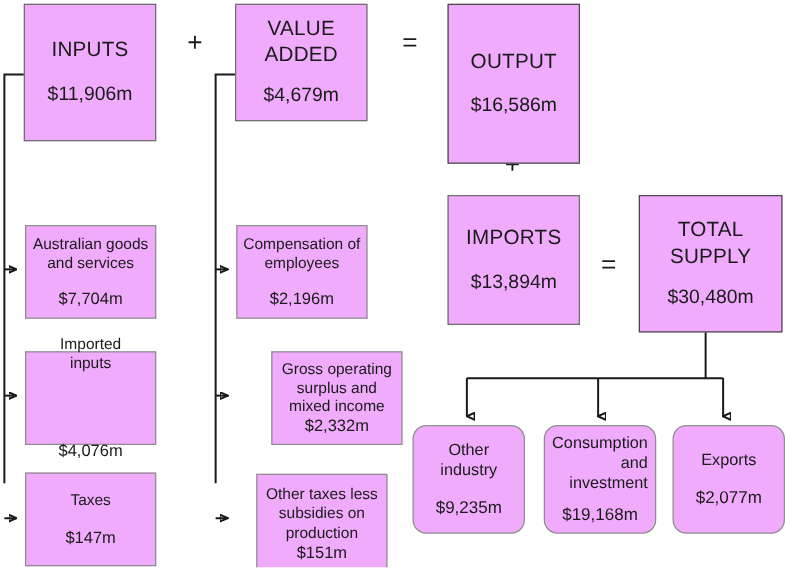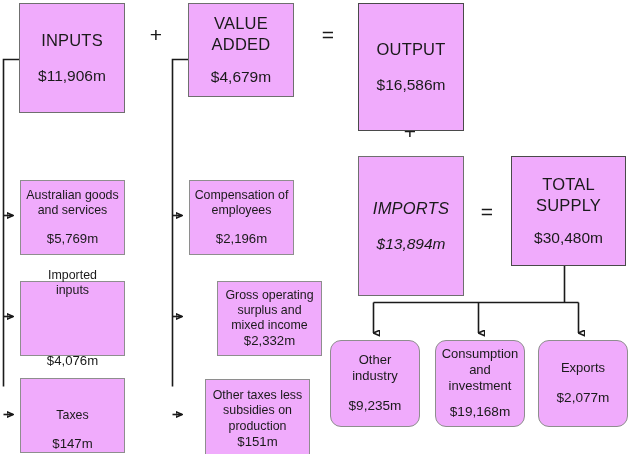--- a/index.html
+++ b/index.html
@@ -154,44 +154,44 @@
     <span class="title">VALUE
 ADDED</span>
     <span class="value">$4,679m</span>
   </div>
 
   <div class="node primary" style="left:358px; top:3px; width:106px; height:128px; border-color:#4a4a4a;">
     <span class="title">OUTPUT</span>
     <span class="value">$16,586m</span>
   </div>
 
-  <div class="node primary" style="left:358px; top:156px; width:106px; height:140px;font-style:italic;">
+  <div class="node primary" style="left:358px; top:156px; width:106px; height:104px;">
     <span class="title">IMPORTS</span>
     <span class="value">$13,894m</span>
   </div>
 
   <div class="node primary tight" style="left:511px; top:156px; width:115px; height:110px; border-color:#4a4a4a;">
     <span class="title">TOTAL
 SUPPLY</span>
     <span class="value">$30,480m</span>
   </div>
 
   <div class="node secondary" style="left:20px; top:180px; width:105px; height:75px;">
     <span class="title">Australian goods
 and services</span>
-    <span class="value">$5,769m</span>
+    <span class="value">$7,704m</span>
   </div>
 
   <div class="node secondary" style="left:20px; top:281px; width:105px; height:75px;gap:41px;">
     <span class="title">Imported
 inputs</span>
     <span class="value">$4,076m</span>
   </div>
 
-  <div class="node secondary" style="left:20px; top:378px; width:105px; height:75px;justify-content:flex-end;">
+  <div class="node secondary" style="left:20px; top:378px; width:105px; height:75px;">
     <span class="title">Taxes</span>
     <span class="value">$147m</span>
   </div>
 
   <div class="node secondary" style="left:189px; top:180px; width:105px; height:75px;">
     <span class="title">Compensation of
 employees</span>
     <span class="value">$2,196m</span>
   </div>
 
@@ -208,21 +208,21 @@
 production</span>
     <span class="value">$151m</span>
   </div>
 
   <div class="node rounded" style="left:330px; top:340px; width:90px; height:87px;">
     <span class="title">Other
 industry</span>
     <span class="value">$9,235m</span>
   </div>
 
-  <div class="node rounded compact" style="left:435px; top:340px; width:90px; height:87px;">
+  <div class="node rounded compact" style="left:435px; top:340px; width:90px; height:87px;text-align:right;">
     <span class="title">Consumption
 and
 investment</span>
     <span class="value">$19,168m</span>
   </div>
 
   <div class="node rounded" style="left:538px; top:340px; width:90px; height:87px;text-align:center;">
     <span class="title">Exports</span>
     <span class="value">$2,077m</span>
   </div>

